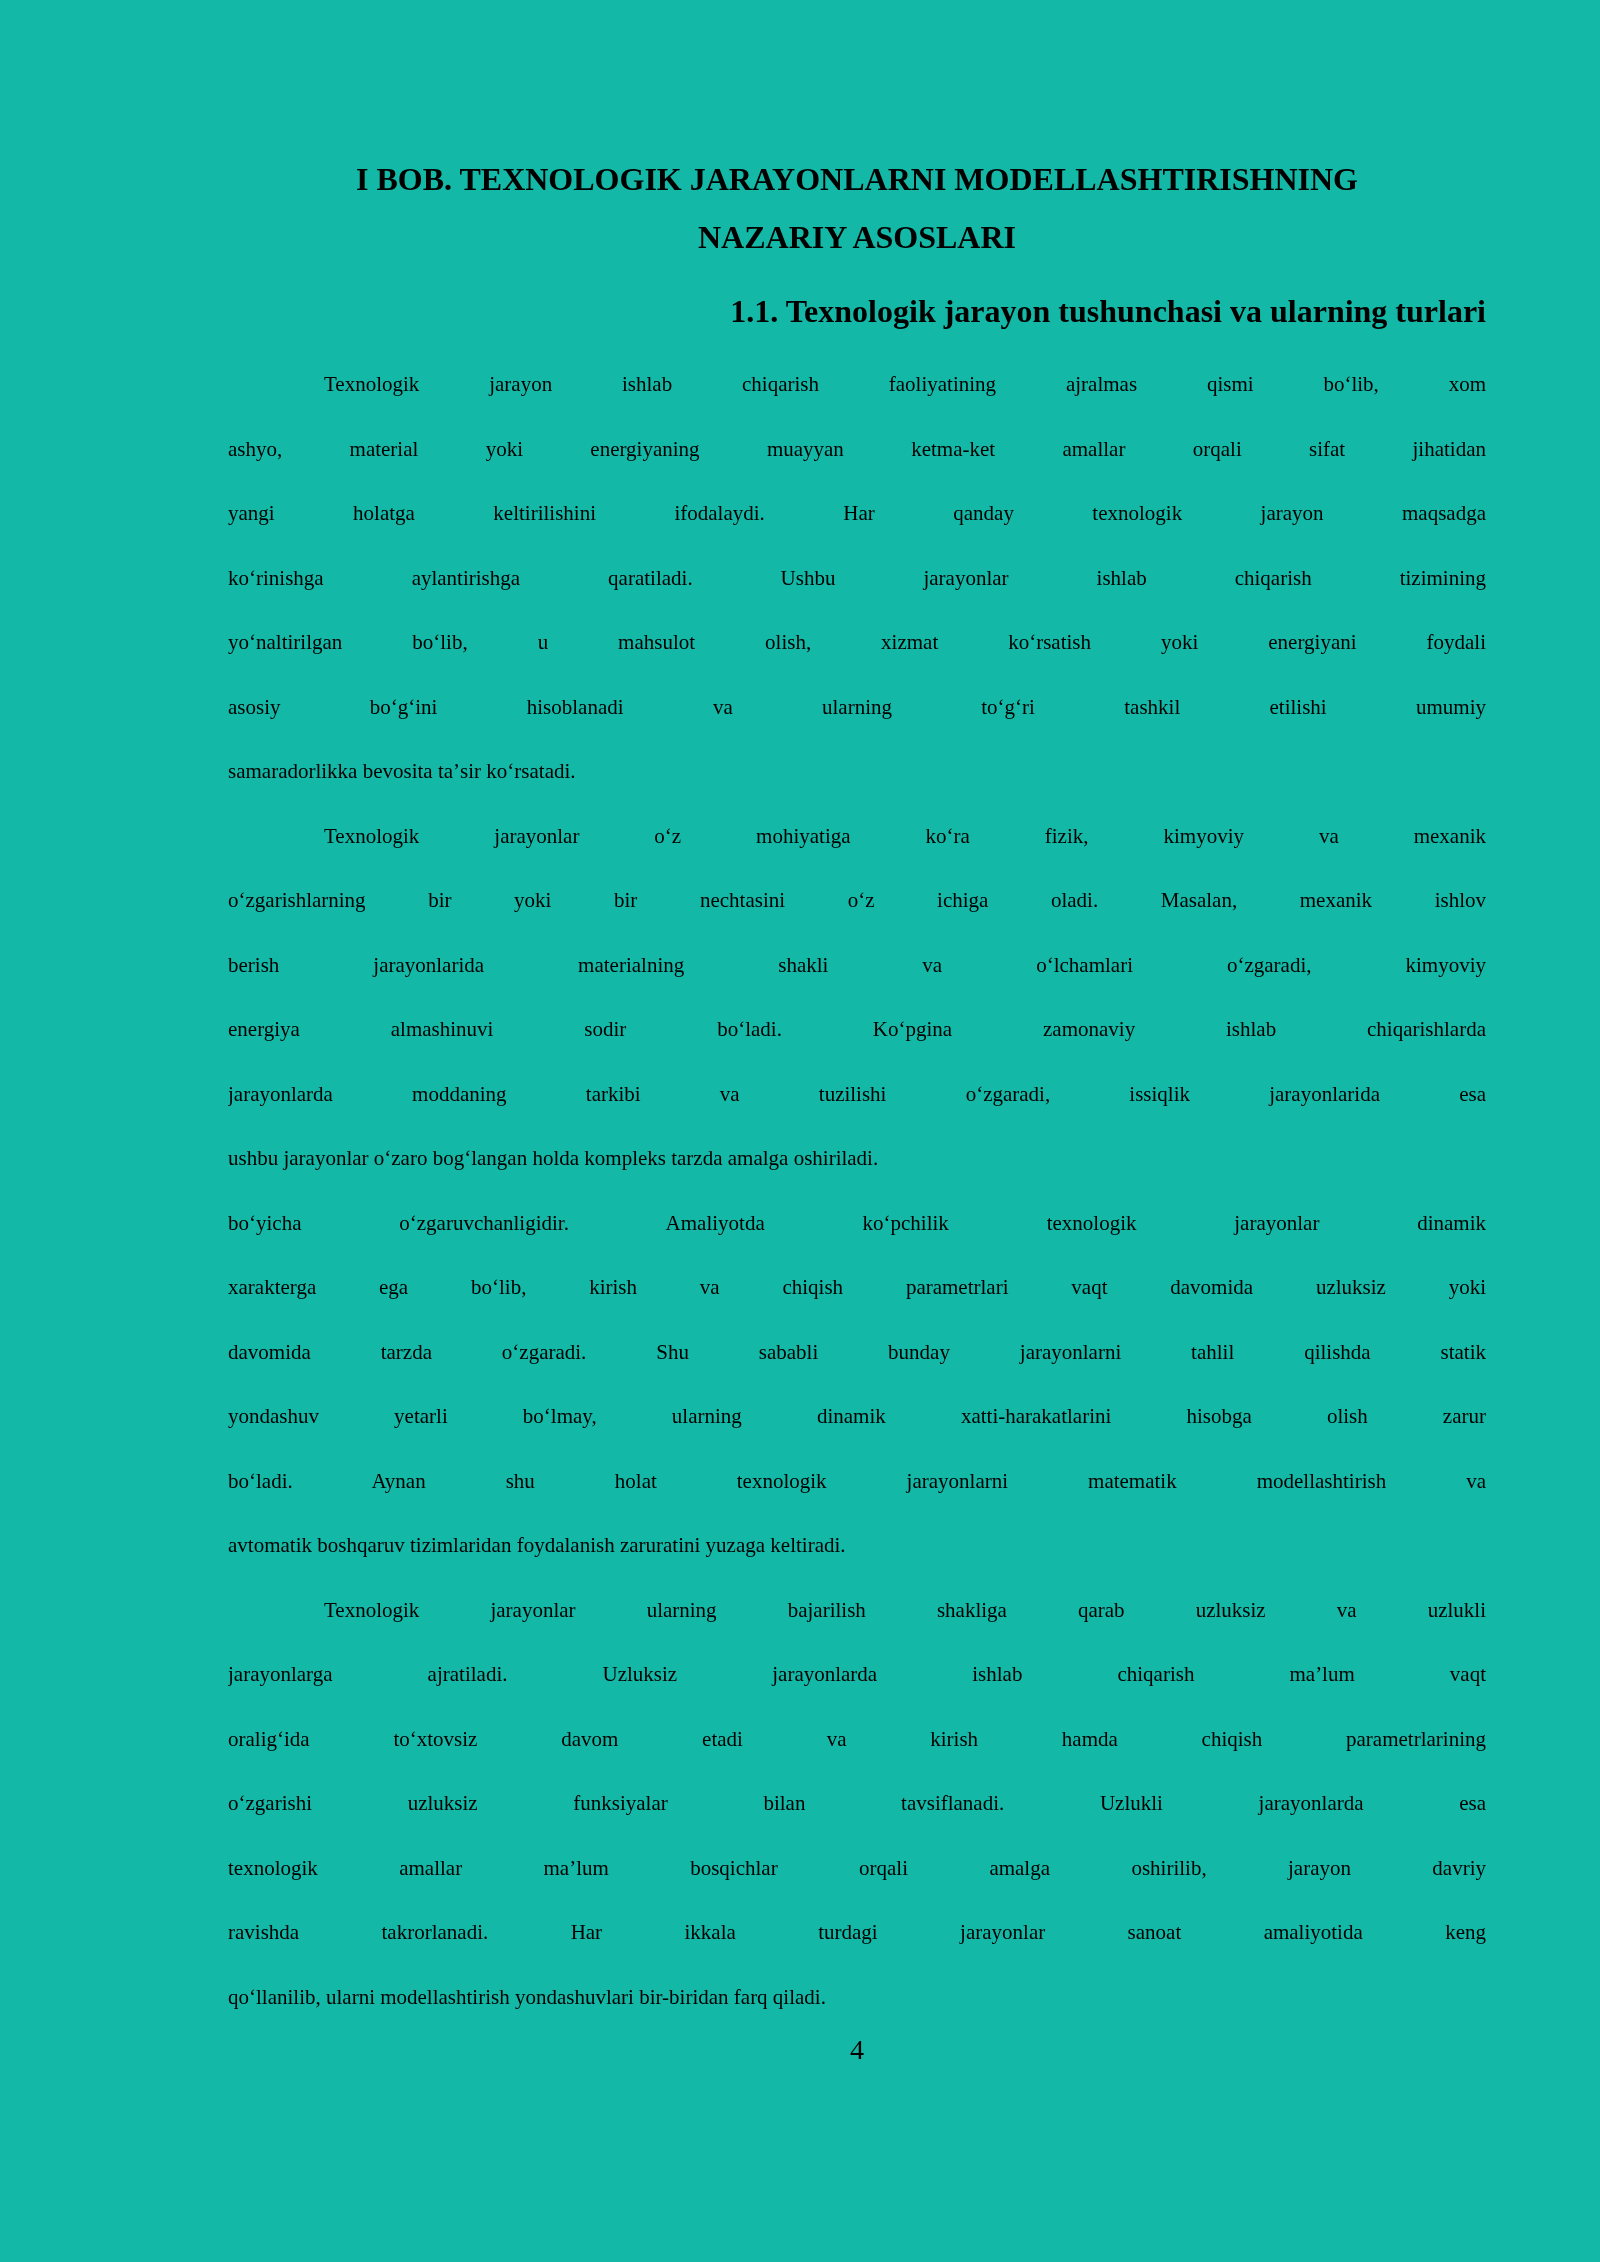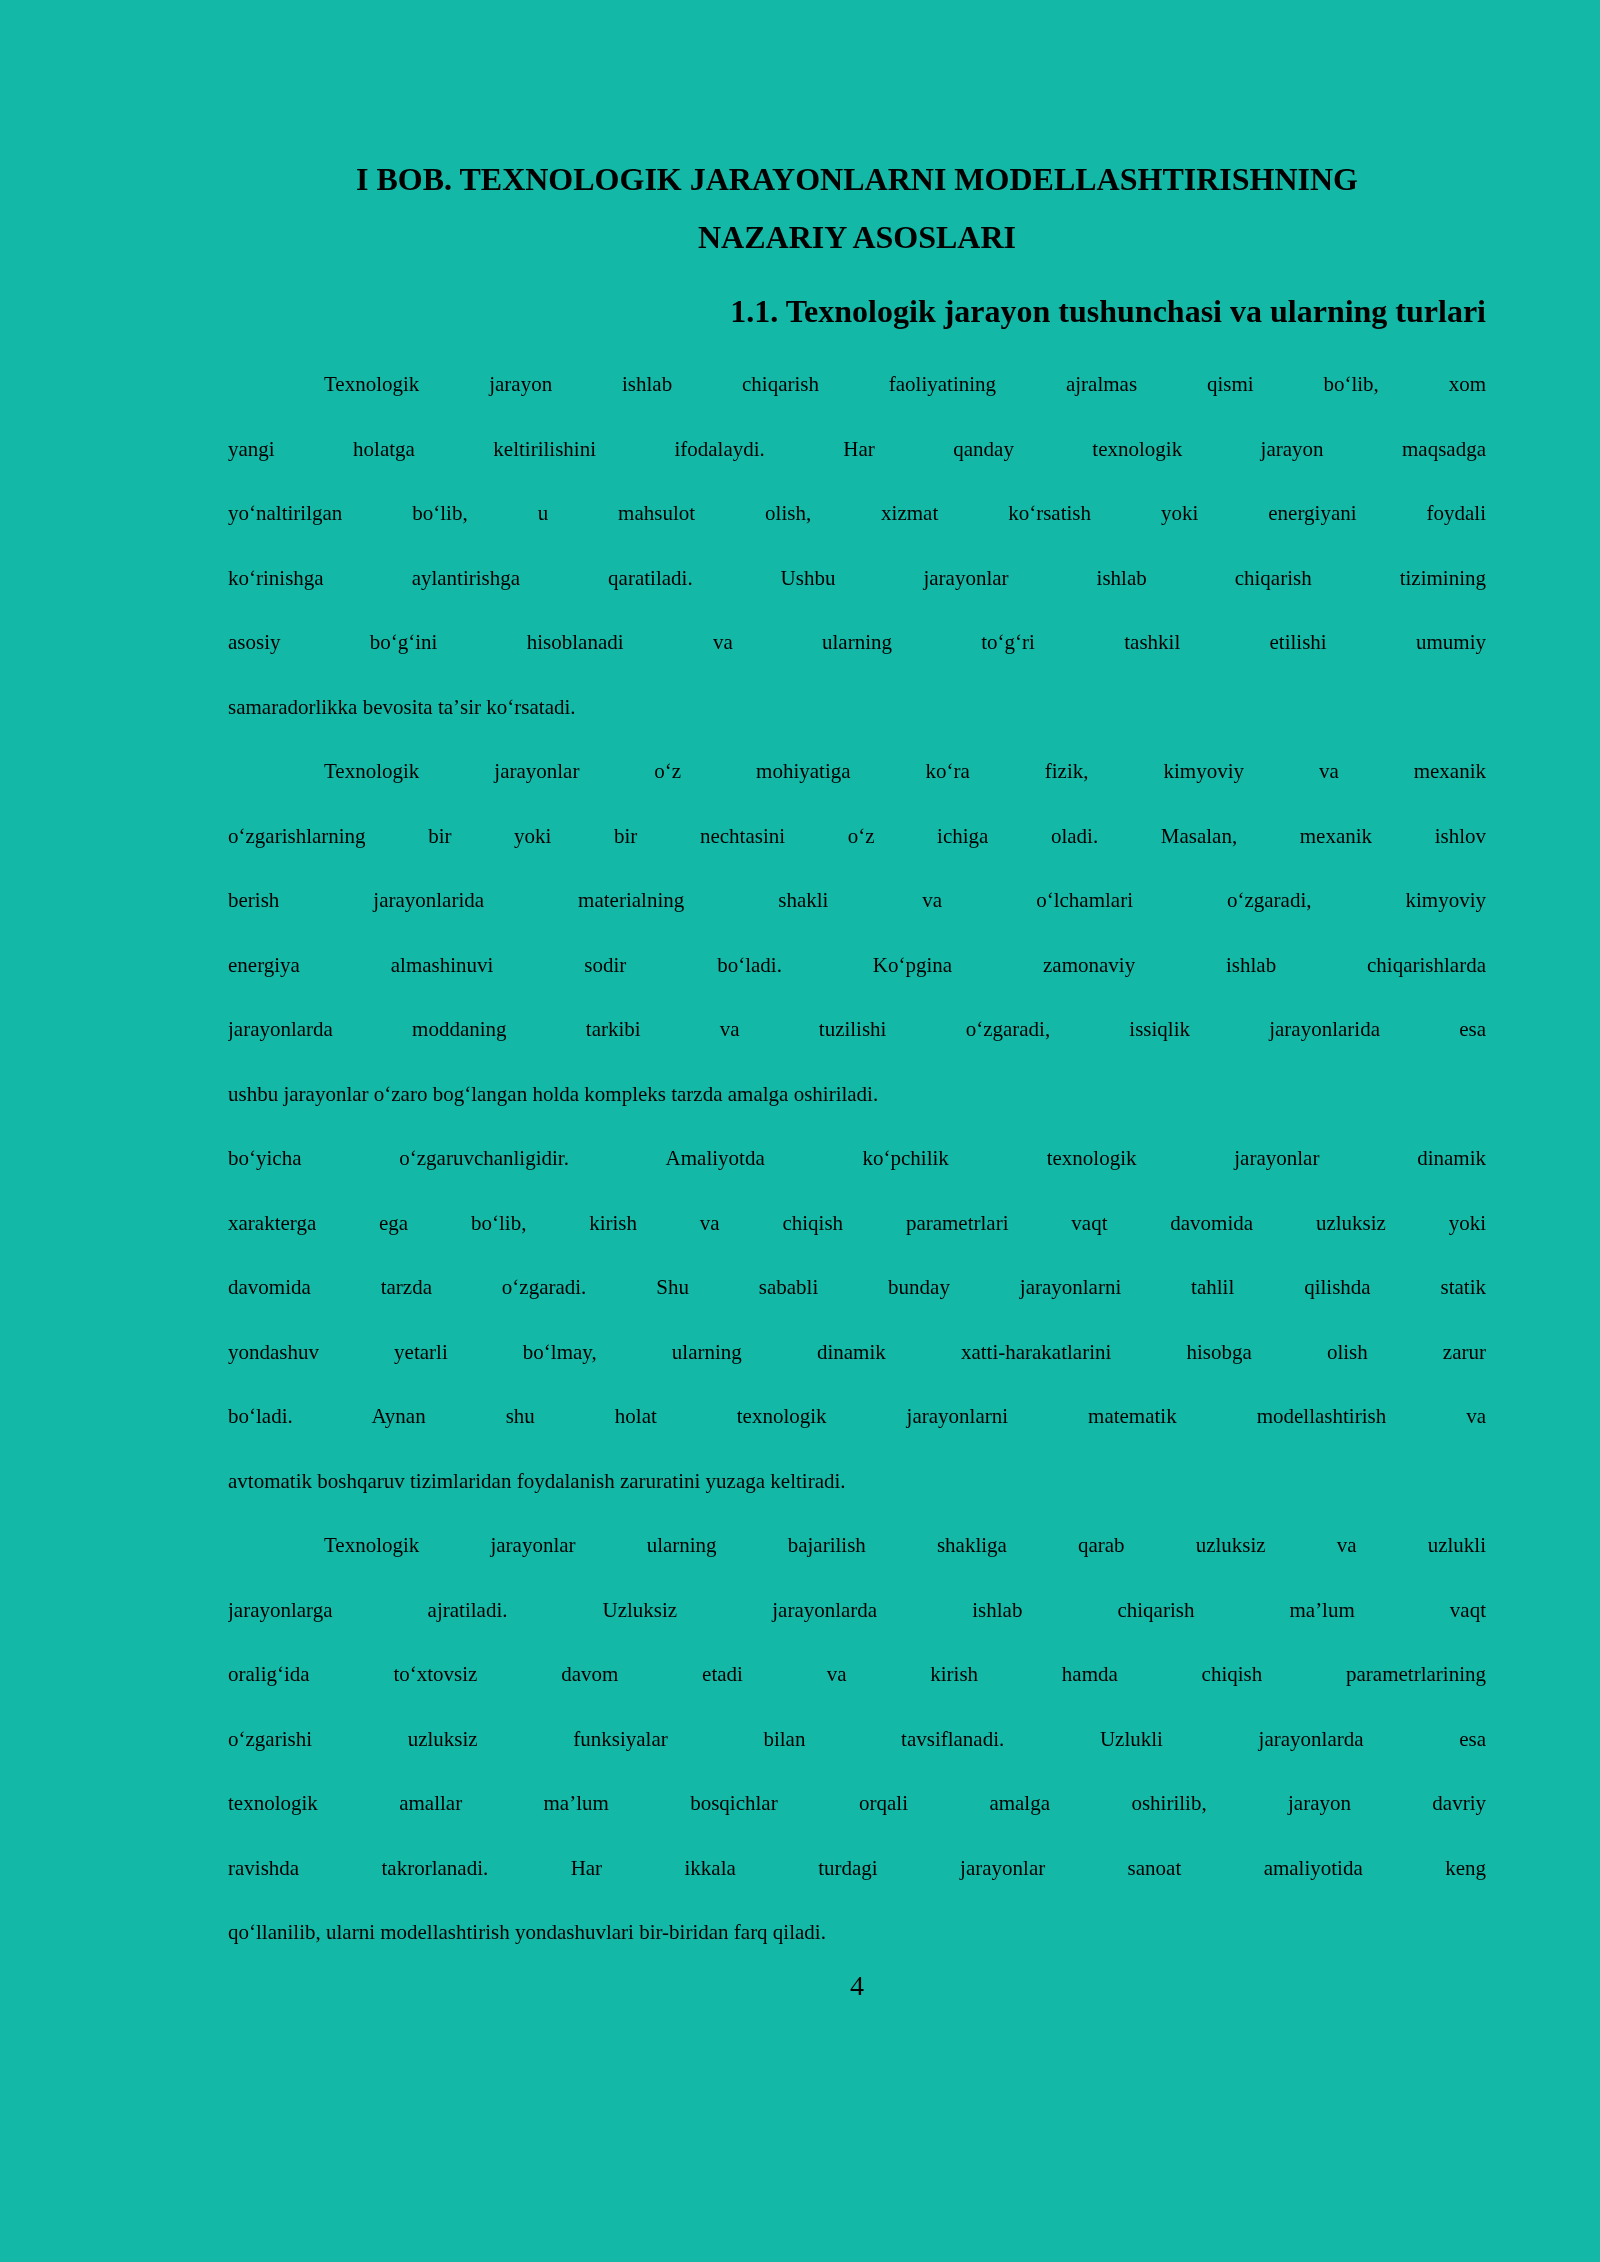--- a/index.html
+++ b/index.html
@@ -69,23 +69,24 @@
   <div class="chapter-title">
     <div class="title-line">I BOB. TEXNOLOGIK JARAYONLARNI MODELLASHTIRISHNING</div>
     <div class="title-line">NAZARIY ASOSLARI</div>
   </div>
 
   <div class="section-heading">1.1. Texnologik jarayon tushunchasi va ularning turlari</div>
 
   <div class="body-text" id="body-text">
       <div class="paragraph">
         <div class="line first">Texnologik jarayon ishlab chiqarish faoliyatining ajralmas qismi boʻlib, xom</div>
+        <div class="line">ashyo, material yoki energiyaning muayyan ketma-ket amallar orqali sifat jihatidan</div>
         <div class="line">yangi holatga keltirilishini ifodalaydi. Har qanday texnologik jarayon maqsadga</div>
+        <div class="line">koʻrinishga aylantirishga qaratiladi. Ushbu jarayonlar ishlab chiqarish tizimining</div>
         <div class="line">yoʻnaltirilgan boʻlib, u mahsulot olish, xizmat koʻrsatish yoki energiyani foydali</div>
-        <div class="line">koʻrinishga aylantirishga qaratiladi. Ushbu jarayonlar ishlab chiqarish tizimining</div>
         <div class="line">asosiy boʻgʻini hisoblanadi va ularning toʻgʻri tashkil etilishi umumiy</div>
         <div class="line last">samaradorlikka bevosita taʼsir koʻrsatadi.</div>
       </div>
       <div class="paragraph">
         <div class="line first">Texnologik jarayonlar oʻz mohiyatiga koʻra fizik, kimyoviy va mexanik</div>
         <div class="line">oʻzgarishlarning bir yoki bir nechtasini oʻz ichiga oladi. Masalan, mexanik ishlov</div>
         <div class="line">berish jarayonlarida materialning shakli va oʻlchamlari oʻzgaradi, kimyoviy</div>
         <div class="line">energiya almashinuvi sodir boʻladi. Koʻpgina zamonaviy ishlab chiqarishlarda</div>
         <div class="line">jarayonlarda moddaning tarkibi va tuzilishi oʻzgaradi, issiqlik jarayonlarida esa</div>
         <div class="line last">ushbu jarayonlar oʻzaro bogʻlangan holda kompleks tarzda amalga oshiriladi.</div>

